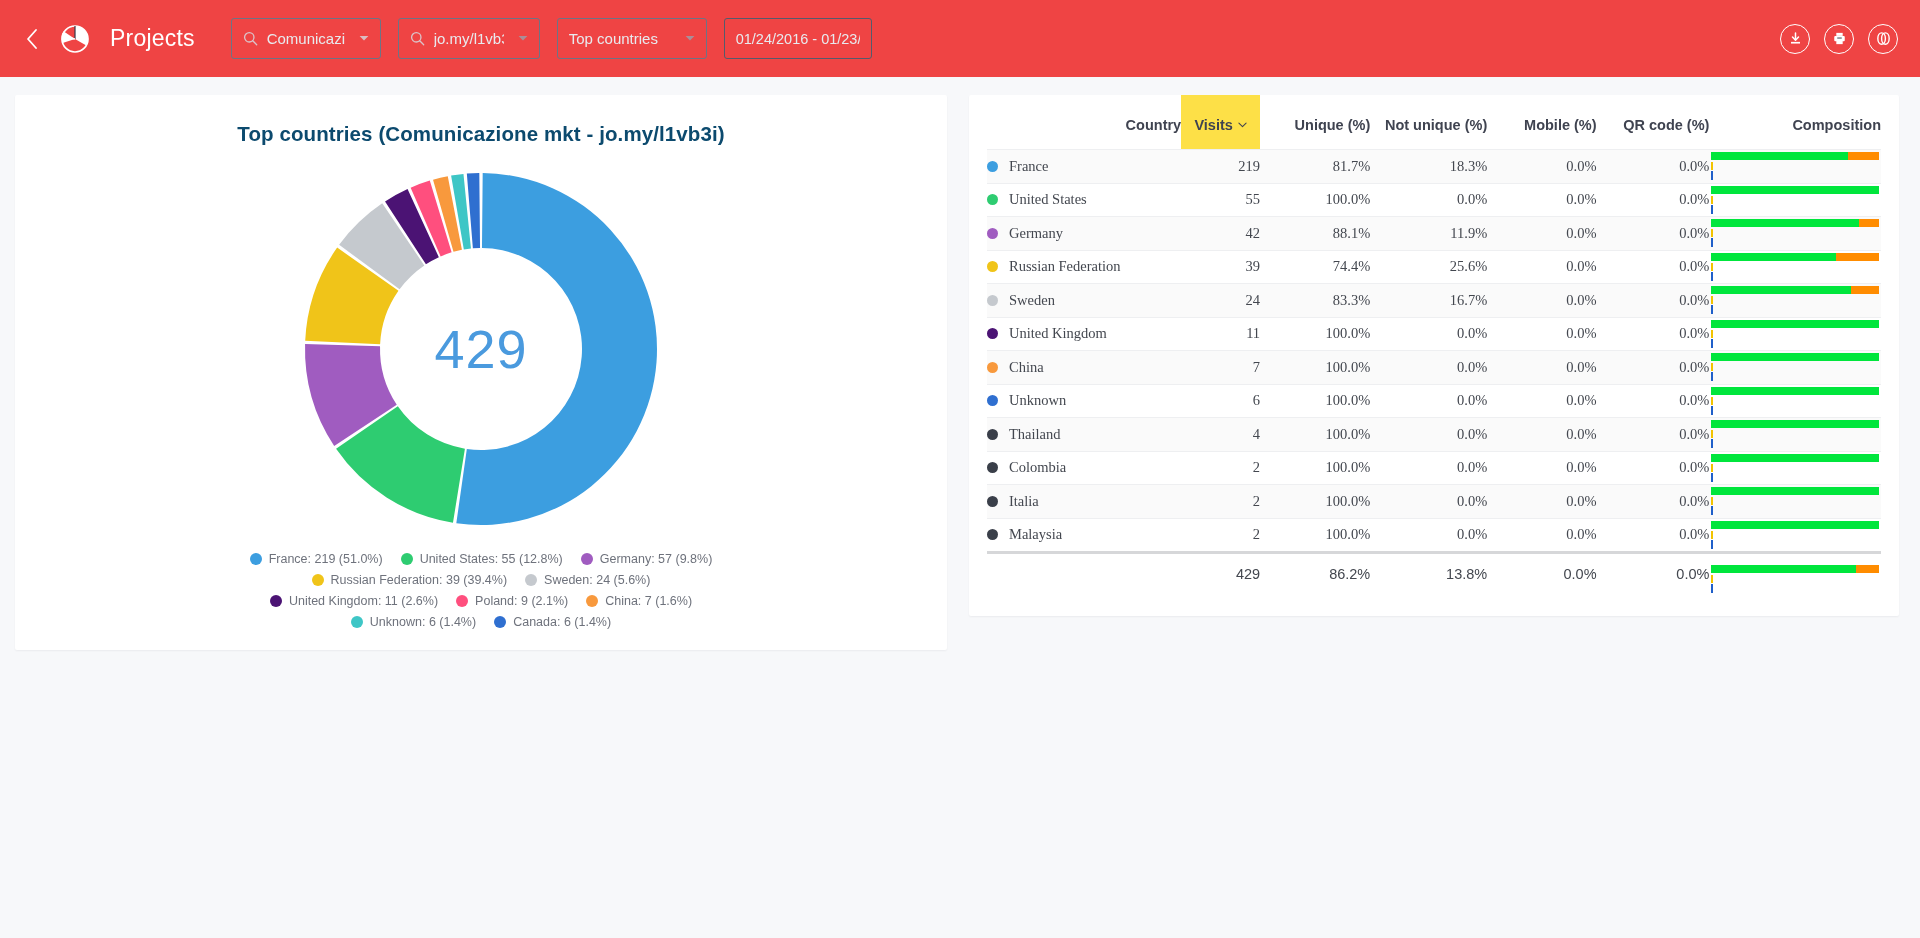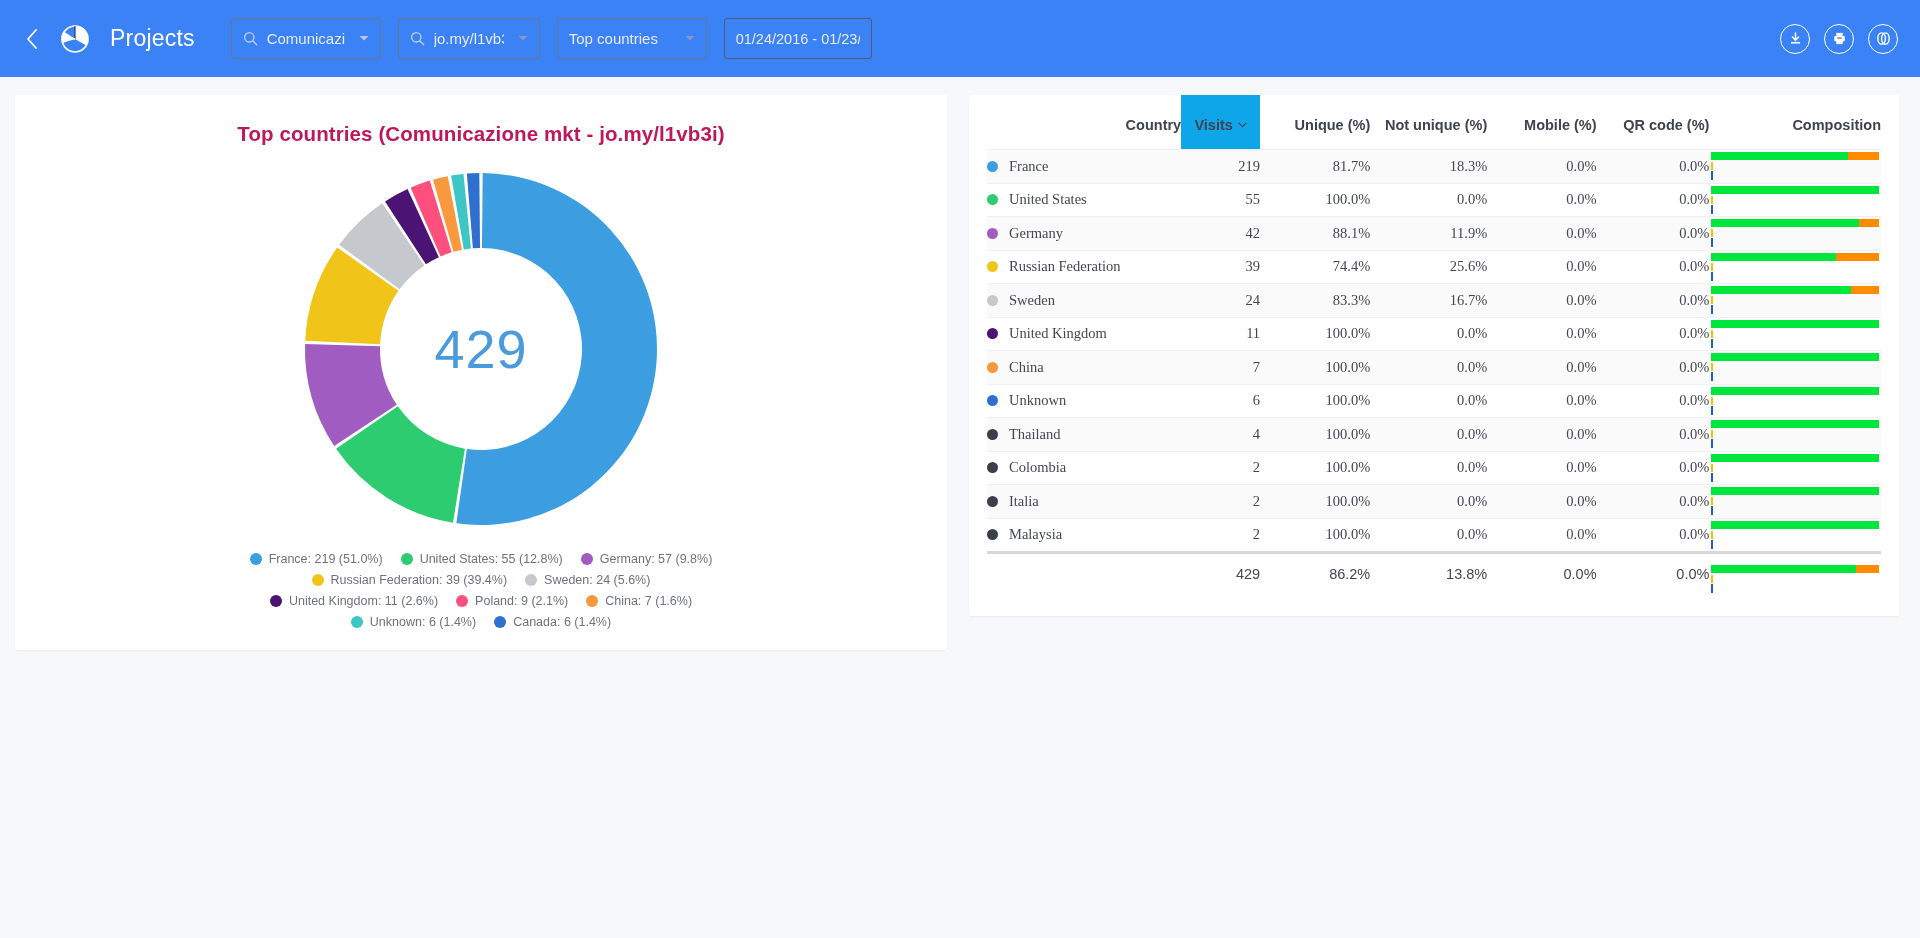--- a/index.html
+++ b/index.html
@@ -7,21 +7,21 @@
   html, body {
     width: 1920px; height: 938px;
     background: #f7f8fa;
     font-family: "Liberation Sans", sans-serif;
     overflow: hidden;
   }
 
   
   .topbar {
     height: 77px; width: 100%;
-    background: #3b82f6;
+    background: #ef4444;
     display: flex; align-items: center;
     padding: 0 22px 0 14px;
     position: relative;
   }
   .back-btn {
     width: 36px; height: 36px;
     display: flex; align-items: center; justify-content: center;
     color: #ffffff; cursor: pointer;
     margin-right: 8px;
   }
@@ -81,21 +81,21 @@
 
   .chart-card {
     width: 932px; height: 555px;
     margin-left: 15px;
     position: relative;
     padding-top: 27px;
   }
   .chart-title {
     text-align: center;
     font-size: 20.5px; font-weight: bold;
-    color: #be185d;
+    color: #0c4a6e;
     letter-spacing: .1px;
   }
   .donut-wrap {
     position: relative;
     width: 378px; height: 378px;
     margin: 14px auto 0;
   }
   .donut-center {
     position: absolute; left: 0; top: 0; right: 0; bottom: 0;
     display: flex; align-items: center; justify-content: center;
@@ -130,21 +130,21 @@
     padding: 0 18px 22px 18px;
   }
   table.stats { width: 100%; border-collapse: collapse; }
   table.stats th {
     font-size: 14.5px; font-weight: bold; color: #3f4350;
     padding: 22px 0 16px 0;
     text-align: right;
     white-space: nowrap;
   }
   th.c-country { text-align: center; width: 232px; }
-  th.c-visits  { width: 88px; background: #0ea5e9; cursor: pointer; position: relative; }
+  th.c-visits  { width: 88px; background: #fde047; cursor: pointer; position: relative; }
   th.c-visits .hd { display: flex; align-items: center; justify-content: center; gap: 5px; }
   th.c-pct     { width: 122px; text-align: center; }
   th.c-comp    { text-align: center; width: 200px; }
 
   table.stats td {
     font-size: 14.5px; color: #43474f;
     padding: 0; height: 32.5px;
     text-align: right;
     vertical-align: middle;
   }

